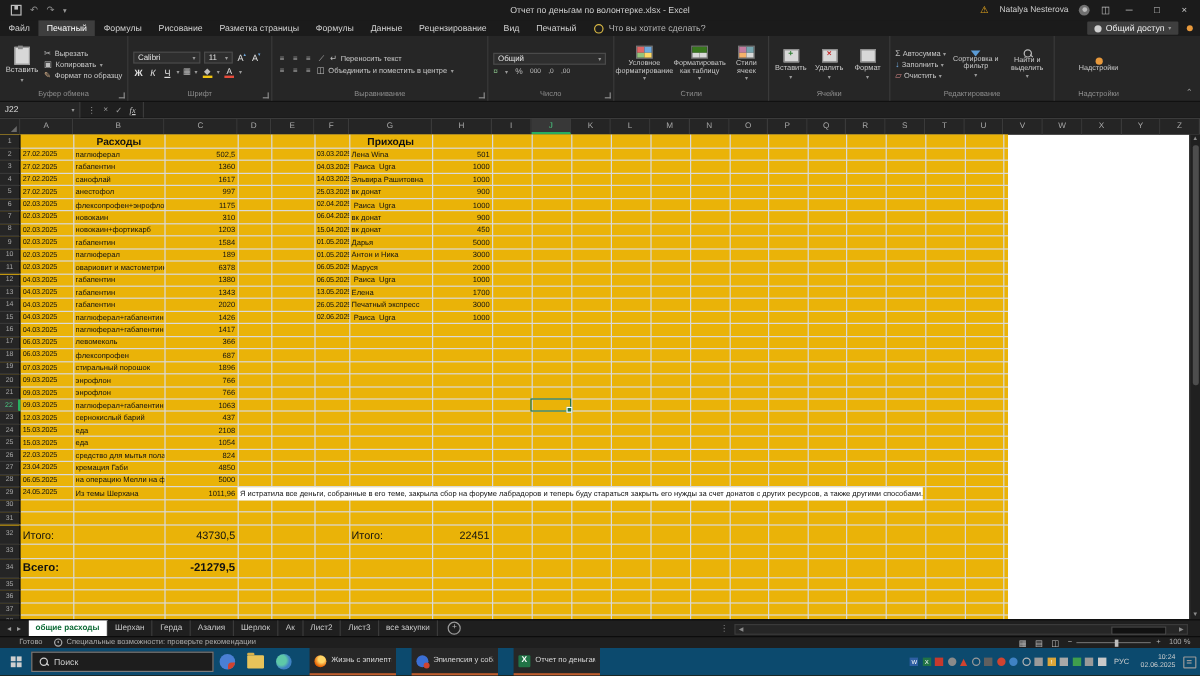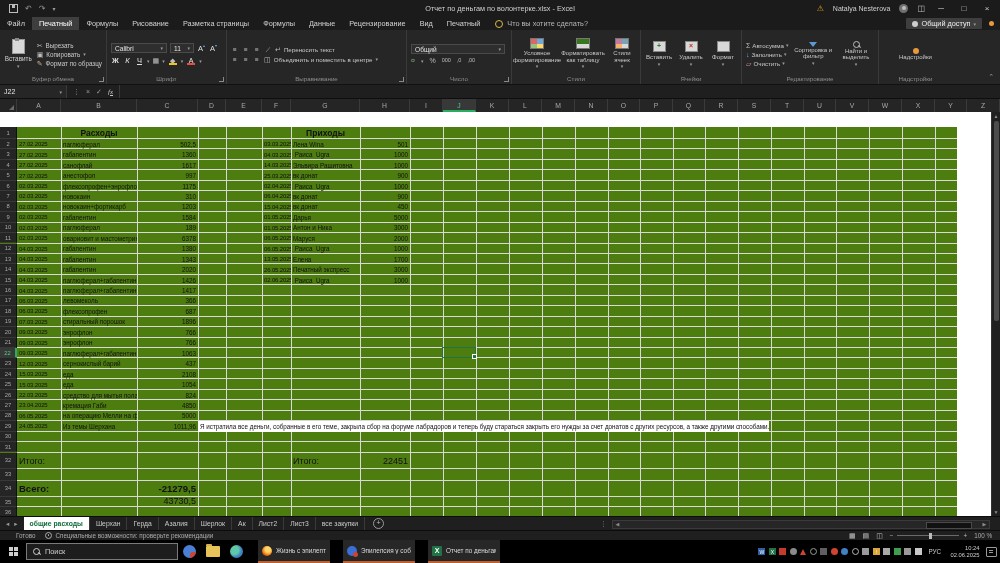--- a/index.html
+++ b/index.html
@@ -76,21 +76,21 @@
   .fx{font-family:"Liberation Serif",serif;font-style:italic;color:#c9c9c9;text-decoration:underline;}
   .finput{flex:1;background:#1f1f1f;}
 
   
   .sheet{position:relative;height:417px;background:#ffffff;overflow:hidden;}
   .colh{position:absolute;top:0;height:13px;background:#252525;border-right:1px solid #3a3a3a;box-sizing:border-box;font-size:6.8px;color:#a8a8a8;text-align:center;line-height:13px;}
   .colh.sel{background:#383838;color:#4ad286;border-bottom:2px solid #27ae60;}
   .cornerbox{position:absolute;top:0;left:0;width:17px;height:13px;background:#252525;border-right:1px solid #3a3a3a;box-sizing:border-box;}
   .cornerbox:after{content:"";position:absolute;right:2px;bottom:2px;border-left:5px solid transparent;border-bottom:5px solid #6a6a6a;}
   .hdrstrip{position:absolute;top:0;left:0;right:0;height:13px;background:#252525;border-bottom:1px solid #0f0f0f;box-sizing:border-box;}
-  .gridbody{position:absolute;top:28px;left:0;width:957px;height:404px;background:#4d7c0f;overflow:hidden;}
+  .gridbody{position:absolute;top:13px;left:0;width:840px;height:404px;background:#eab308;overflow:hidden;}
   .rowhdr{position:absolute;left:0;width:17px;background:#252525;border-bottom:1px solid #383838;border-right:1px solid #0f0f0f;box-sizing:border-box;font-size:5.8px;color:#a8a8a8;display:flex;align-items:center;justify-content:center;z-index:5;}
   .rowhdr.sel{background:#383838;color:#4ad286;border-right:2px solid #27ae60;}
   .hline{position:absolute;left:17px;width:974px;height:1px;background:#d9d9d9;z-index:1;}
   .vline{position:absolute;top:0;height:404px;width:1px;background:#d9d9d9;z-index:1;}
   .cell{position:absolute;display:flex;align-items:center;color:#111;white-space:pre;overflow:hidden;z-index:2;box-sizing:border-box;}
   .c-date{font-size:6px;letter-spacing:-0.15px;padding-left:2px;}
   .c-name{font-size:6.3px;padding-left:2px;}
   .c-num{font-size:6.3px;justify-content:flex-end;padding-right:2px;}
   .c-title{font-size:8.5px;font-weight:bold;justify-content:center;overflow:visible;}
   .c-tlabel{font-size:9px;padding-left:2px;}
@@ -123,21 +123,21 @@
   .acc{display:flex;align-items:center;gap:3px;}
   .accic{width:5px;height:5px;border:1px solid #ababab;border-radius:50%;position:relative;}
   .accic:after{content:"";position:absolute;left:1.3px;top:1.3px;width:1.5px;height:1.5px;border-radius:50%;background:#ababab;}
   .sb-right{margin-left:auto;display:flex;align-items:center;gap:7px;}
   .viewic{font-size:7px;color:#bdbdbd;}
   .zoomline{display:flex;align-items:center;gap:4px;color:#bdbdbd;}
   .ztrack{position:relative;width:62px;height:1px;background:#6a6a6a;}
   .zthumb{position:absolute;left:32px;top:-2.5px;width:2.5px;height:6px;background:#bdbdbd;}
 
   
-  .taskbar{height:23px;background:#000000;position:relative;display:flex;align-items:center;color:#cfcfcf;}
+  .taskbar{height:23px;background:#0c4a6e;position:relative;display:flex;align-items:center;color:#cfcfcf;}
   .startbtn{width:26px;height:23px;display:flex;align-items:center;justify-content:center;}
   .winlogo{display:grid;grid-template-columns:4px 4px;grid-template-rows:4px 4px;gap:1px;}
   .winlogo span{background:#cfcfcf;}
   .searchbox{position:absolute;left:26px;top:2.5px;width:152px;height:17px;border:1px solid #7a7a7a;background:#1d1d1d;display:flex;align-items:center;gap:5px;padding:0 6px;box-sizing:border-box;}
   .searchmag{width:5px;height:5px;border:1.2px solid #cfcfcf;border-radius:50%;position:relative;flex:none;}
   .searchmag:after{content:"";position:absolute;left:4px;top:4px;width:3px;height:1.2px;background:#cfcfcf;transform:rotate(45deg);}
   .searchtxt{font-size:7.3px;color:#cfcfcf;}
   .quickicons{position:absolute;left:183px;top:0;height:23px;display:flex;align-items:center;gap:10px;}
   .qi{width:13px;height:13px;border-radius:50%;}
   .qi-news{background:#4a7fd4;position:relative;overflow:hidden;}
@@ -690,21 +690,21 @@
         <div class="cell c-name" style="left: 291px; top: 126.95px; height: 10.45px; width: 69px;">Елена</div>
         <div class="cell c-num" style="left: 360px; top: 126.95px; height: 10.45px; width: 50px;">1700</div>
         <div class="cell c-date" style="left: 262px; top: 137.4px; height: 10.45px; width: 29px;">26.05.2025</div>
         <div class="cell c-name" style="left: 291px; top: 137.4px; height: 10.45px; width: 69px;">Печатный экспресс</div>
         <div class="cell c-num" style="left: 360px; top: 137.4px; height: 10.45px; width: 50px;">3000</div>
         <div class="cell c-date" style="left: 262px; top: 147.85px; height: 10.45px; width: 29px;">02.06.2025</div>
         <div class="cell c-name" style="left: 291px; top: 147.85px; height: 10.45px; width: 69px;"> Раиса  Ugra</div>
         <div class="cell c-num" style="left: 360px; top: 147.85px; height: 10.45px; width: 50px;">1000</div>
         <div class="cell c-note" style="left: 198px; top: 294.15px; height: 10.45px;">Я истратила все деньги, собранные в его теме, закрыла сбор на форуме лабрадоров и теперь буду стараться закрыть его нужды за счет донатов с других ресурсов, а также другими способами.</div>
         <div class="cell c-tlabel" style="left: 17px; top: 325.5px; height: 16px; width: 44px;">Итого:</div>
-        <div class="cell c-tnum" style="left: 137px; top: 325.5px; height: 16px; width: 61px; margin-top: 40px;">43730,5</div>
+        <div class="cell c-tnum" style="left: 137px; top: 325.5px; height: 16px; width: 61px;">43730,5</div>
         <div class="cell c-tlabel" style="left: 291px; top: 325.5px; height: 16px; width: 69px;">Итого:</div>
         <div class="cell c-tnum" style="left: 360px; top: 325.5px; height: 16px; width: 50px;">22451</div>
         <div class="cell c-glabel" style="left: 17px; top: 353.5px; height: 16.5px; width: 44px;">Всего:</div>
         <div class="cell c-gnum" style="left: 137px; top: 353.5px; height: 16.5px; width: 61px;">-21279,5</div>
         <div class="selbox" style="left: 442px; top: 220px; width: 34px; height: 11.45px;"></div>
       </div>
     <div class="vscroll">
       <span class="arr" style="top:1px">▲</span>
       <div class="vthumb" style="top:9px;height:200px"></div>
       <span class="arr" style="bottom:1px">▼</span>

